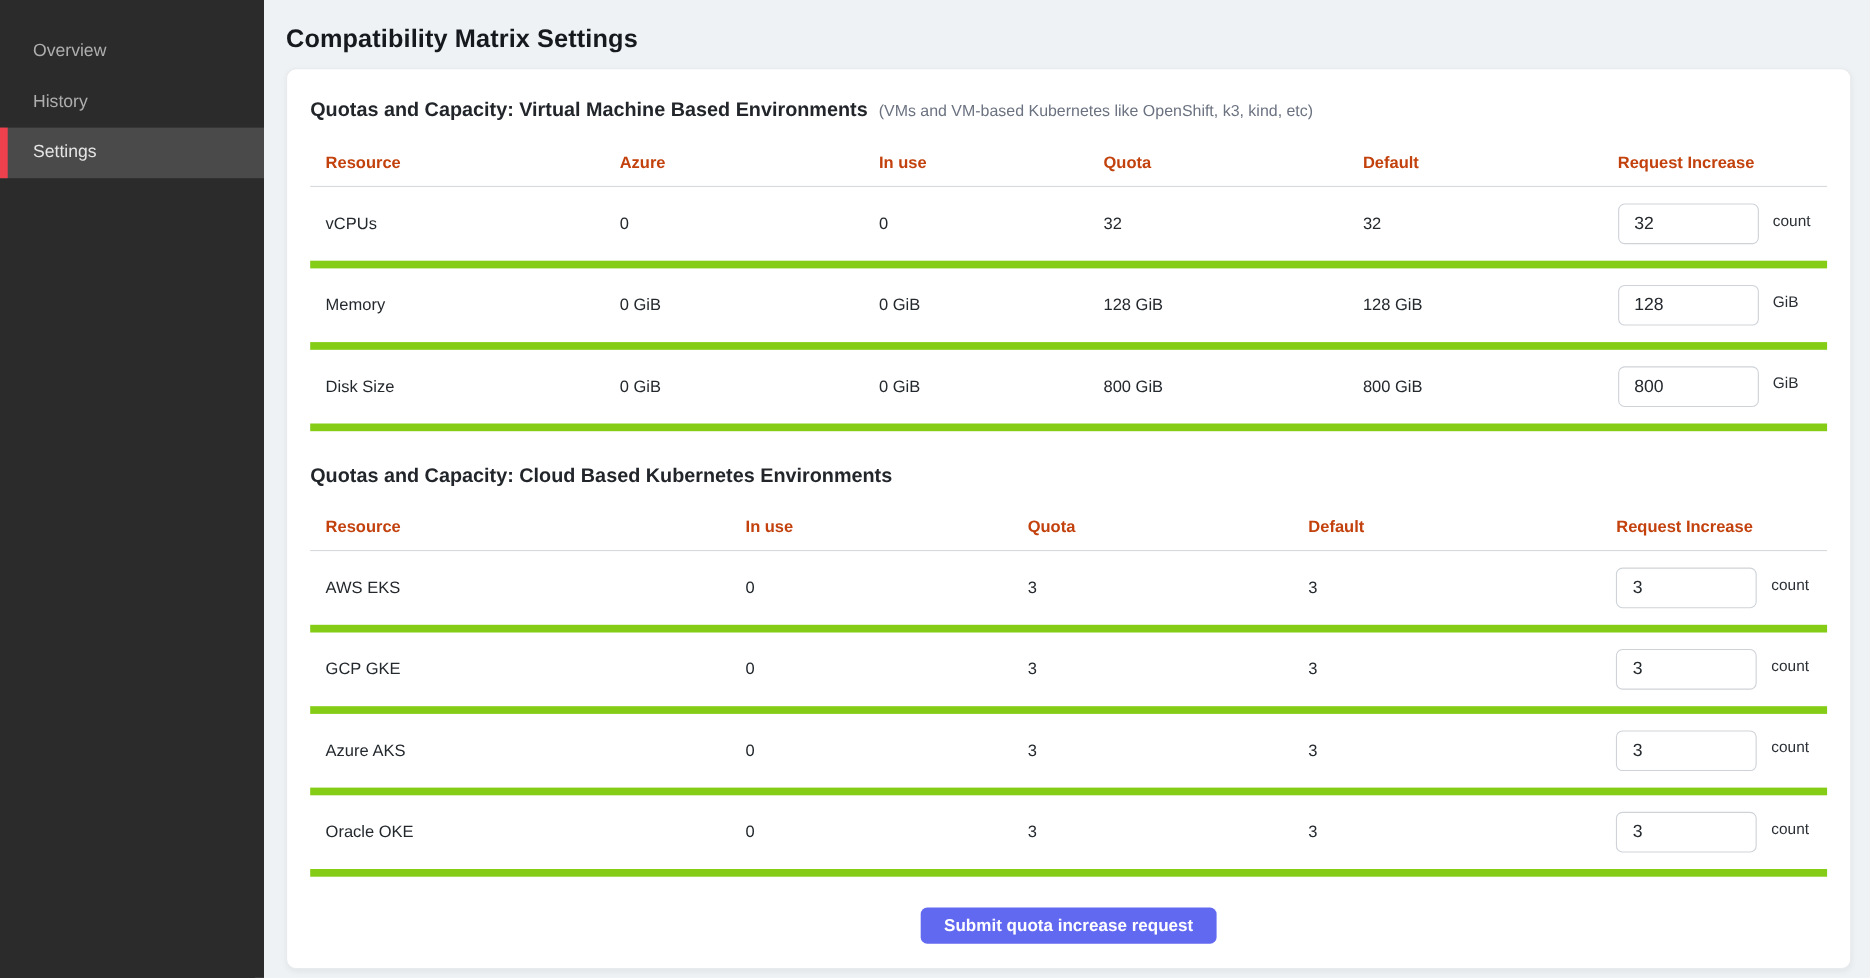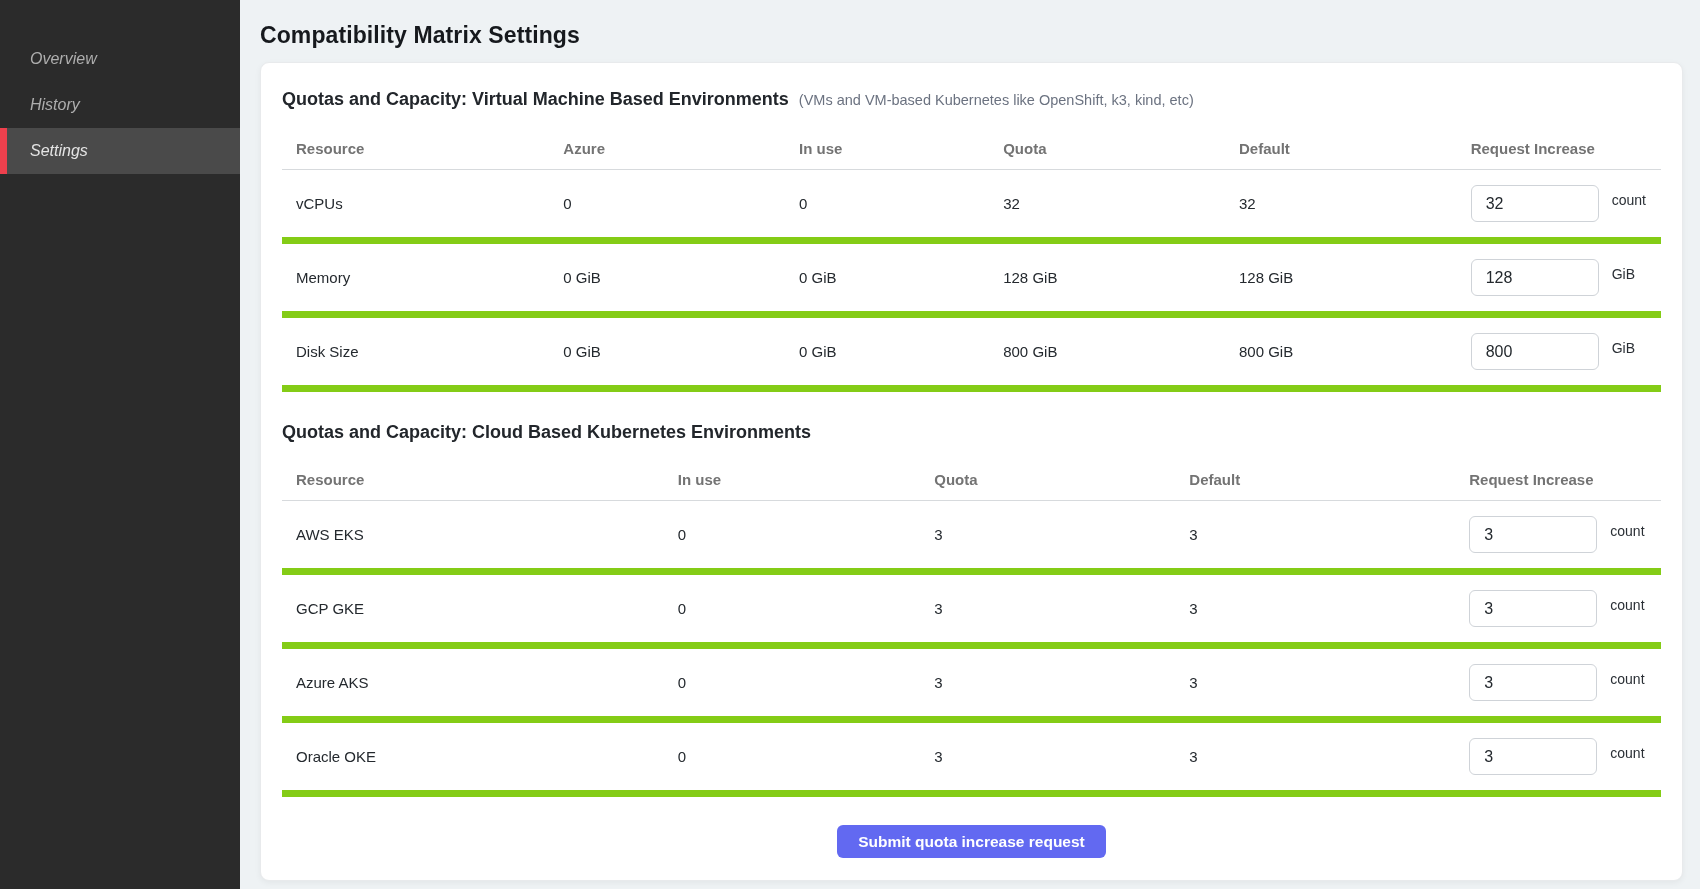--- a/index.html
+++ b/index.html
@@ -10,22 +10,21 @@
     color: #1f2429;
     display: flex;
   }
 
   
   .sidebar {
     width: 240px;
     min-width: 240px;
     height: 100%;
     background: #2b2b2b;
-    padding-top: 36px;
-    font-style: italic;
+    padding-top: 24px;
   }
   .nav-item {
     position: relative;
     height: 46px;
     display: flex;
     align-items: center;
     padding-left: 30px;
     font-size: 16px;
     color: #aeaeae;
     cursor: pointer;
@@ -85,21 +84,21 @@
   
   .grid-row { display: grid; align-items: center; }
   .t1 .grid-row { grid-template-columns: 20.4% 17.1% 14.8% 17.1% 16.8% auto; }
   .t2 .grid-row { grid-template-columns: 28.7% 18.6% 18.5% 20.3% auto; }
 
   .header-row {
     height: 42px;
     border-bottom: 1px solid #d7dadd;
     font-weight: 700;
     font-size: 15px;
-    color: #737373;
+    color: #c2410c;
   }
   .data-row {
     height: 74px;
     border-bottom: 7px solid #84cc16;
     font-size: 15px;
     color: #24292e;
   }
   .cell:first-child { padding-left: 14px; }
   .cell-resource { font-weight: 500; }
 

